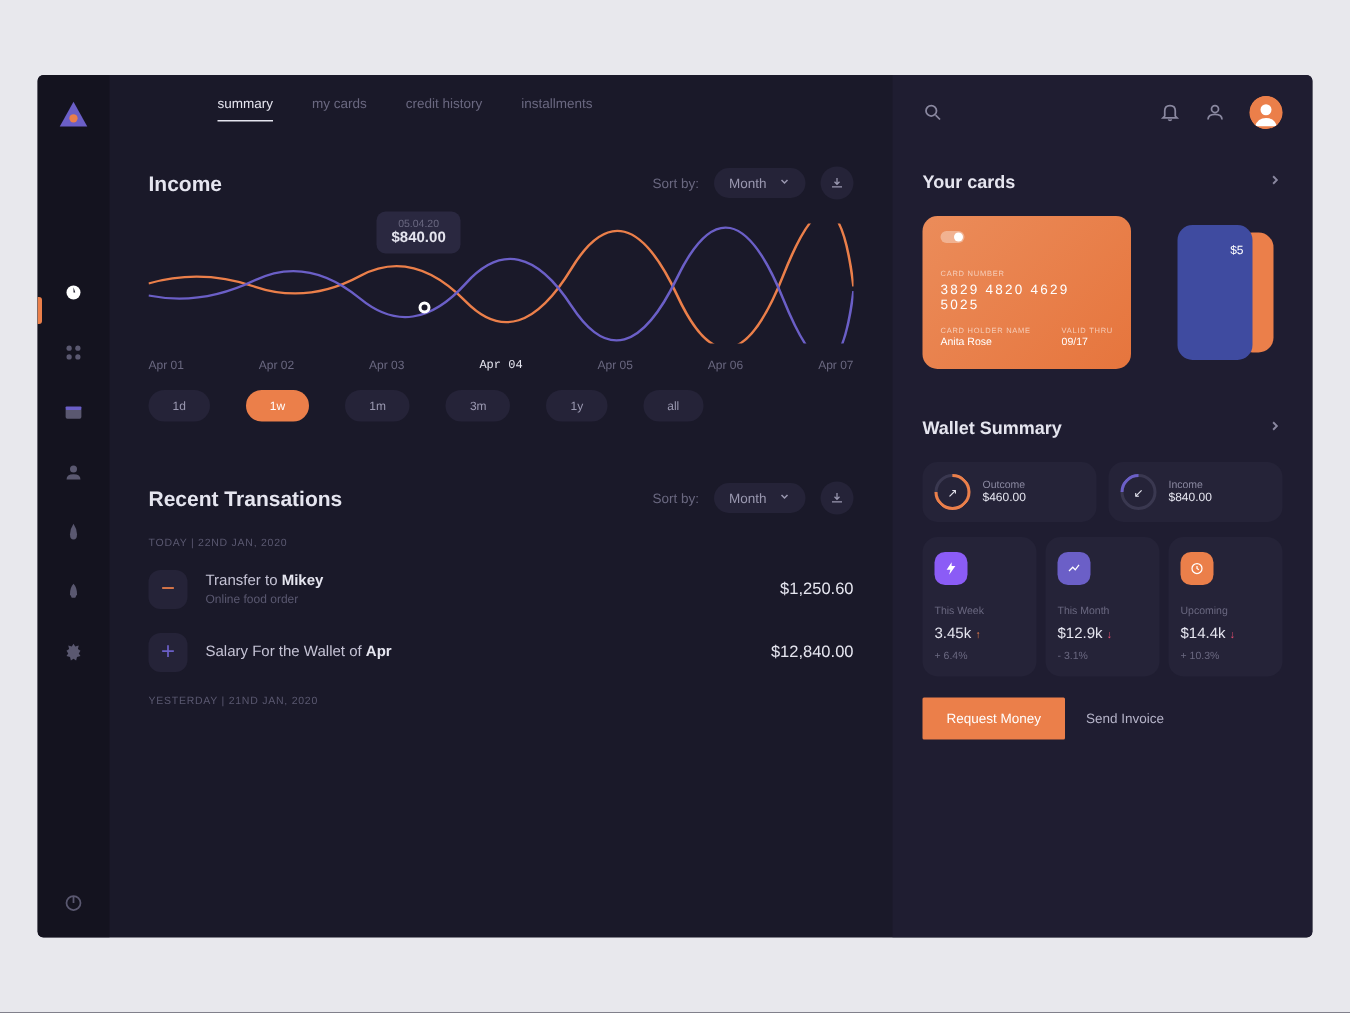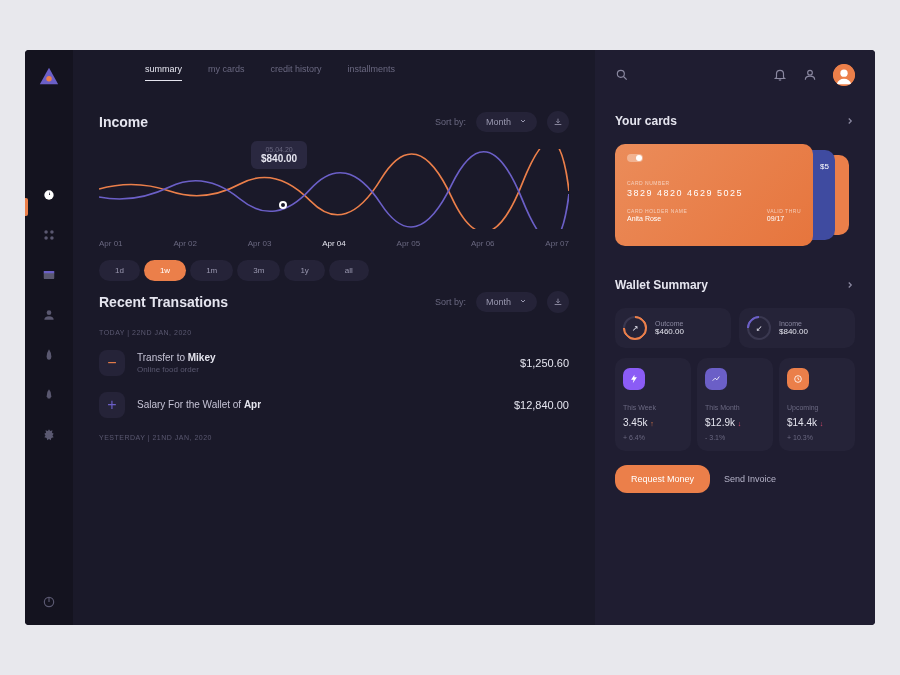--- a/index.html
+++ b/index.html
@@ -25,43 +25,43 @@
 .sort-label { color: #6a6880; font-size: 9px; text-align: right; }
 .sort-select { background: #252338; color: #9a98b0; font-size: 9px; padding: 5px 10px; border-radius: 12px; display: flex; align-items: flex-start; gap: 8px; cursor: pointer; }
 .download-btn { width: 22px; height: 22px; background: #252338; border-radius: 50%; display: flex; align-items: center; justify-content: center; color: #9a98b0; cursor: pointer; }
 .chart { height: 80px; position: relative; margin-bottom: 4px; }
 .chart svg { width: 100%; height: 100%; }
 .chart-tooltip { position: absolute; left: 152px; top: -8px; background: #2a2840; padding: 5px 10px; border-radius: 6px; text-align: center; }
 .tooltip-date { color: #6a6880; font-size: 7px; }
 .tooltip-value { color: #e5e5ef; font-size: 10px; font-weight: 600; }
 .chart-marker { position: absolute; left: 180px; top: 52px; width: 8px; height: 8px; border: 2px solid #fff; border-radius: 50%; background: #1a1929; }
 .chart-dates { display: flex; justify-content: space-between; font-size: 8px; color: #6a6880; margin-bottom: 12px; margin-top: 10px; gap: 12px; }
-.chart-dates span.active { color: #e5e5ef; }
-.range-btns { display: flex; gap: 4px; margin-bottom: 10px; }
+.chart-dates span.active { color: #e5e5ef; font-family: Liberation Mono, monospace; }
+.range-btns { display: flex; gap: 24px; margin-bottom: 40px; }
 .range-btn { background: #252338; color: #9a98b0; font-size: 8px; padding: 6px 16px; border-radius: 14px; cursor: pointer; }
 .range-btn.active { background: #eb7f4a; color: #fff; }
 .trans-date { color: #5a5870; font-size: 7px; letter-spacing: 0.5px; margin-bottom: 14px; }
 .trans-item { display: flex; align-items: center; gap: 12px; margin-bottom: 16px; }
 .trans-icon { width: 26px; height: 26px; background: #252338; border-radius: 8px; display: flex; align-items: center; justify-content: center; color: #eb7f4a; }
 .trans-icon.plus { color: #6b5fc7; }
 .trans-info { flex: 1; }
 .trans-title { color: #c5c3d5; font-size: 10px; margin-bottom: 2px; }
 .trans-title b { color: #e5e5ef; }
 .trans-sub { color: #5a5870; font-size: 8px; }
 .trans-amount { color: #e5e5ef; font-size: 11px; }
 .top-icons { display: flex; justify-content: space-between; align-items: center; margin-bottom: 26px; }
 .top-right { display: flex; gap: 16px; align-items: center; }
 .icon-btn { color: #8a88a0; cursor: pointer; width: 14px; height: 14px; }
 .avatar { width: 22px; height: 22px; border-radius: 50%; background: #eb7f4a; display: flex; align-items: center; justify-content: center; overflow: hidden; }
 .section-head-r { display: flex; justify-content: space-between; align-items: center; margin-bottom: 14px; }
 .section-head-r .title { color: #e5e5ef; font-size: 12px; font-weight: 600; }
 .chevron { color: #8a88a0; cursor: pointer; }
 .cards-wrap { position: relative; height: 110px; margin-bottom: 22px; }
 .card { position: absolute; border-radius: 10px; padding: 10px 12px; }
-.card-main { width: 198px; height: 102px; background: linear-gradient(135deg, #eb8c5a, #e6753d); z-index: 3; left: 0; top: 0; }
+.card-main { width: 139px; height: 102px; background: linear-gradient(135deg, #eb8c5a, #e6753d); z-index: 3; left: 0; top: 0; }
 .card-back1 { width: 50px; height: 90px; background: #3f4ba0; right: 20px; top: 6px; z-index: 2; }
 .card-back2 { width: 12px; height: 80px; background: #eb7f4a; right: 6px; top: 11px; z-index: 1; }
 .card-chip { width: 16px; height: 8px; border-radius: 5px; background: rgba(255,255,255,0.35); margin-bottom: 18px; position: relative; }
 .card-chip::after { content: ''; position: absolute; right: 1px; top: 1px; width: 6px; height: 6px; background: #fff; border-radius: 50%; }
 .card-label { font-size: 5px; color: rgba(255,255,255,0.6); letter-spacing: 0.5px; }
 .card-number { color: #fff; font-size: 9px; letter-spacing: 1.5px; margin-top: 2px; margin-bottom: 10px; }
 .card-bottom { display: flex; justify-content: space-between; }
 .card-name { color: #fff; font-size: 7px; margin-top: 1px; }
 .card-back1-num { color: #fff; font-size: 8px; position: absolute; top: 12px; right: 6px; }
 .wallet-boxes { display: flex; gap: 8px; margin-bottom: 10px; }
@@ -79,21 +79,21 @@
 .stat-icon.purple { background: #8b5cf6; }
 .stat-icon.violet { background: #6b5fc7; }
 .stat-icon.orange { background: #eb7f4a; }
 .stat-label { color: #6a6880; font-size: 7px; margin-bottom: 6px; }
 .stat-value { color: #e5e5ef; font-size: 10px; margin-bottom: 6px; }
 .stat-value .arrow { font-size: 7px; }
 .stat-value .up { color: #eb7f4a; }
 .stat-value .down { color: #e74c6f; }
 .stat-change { color: #6a6880; font-size: 7px; }
 .action-btns { display: flex; gap: 14px; align-items: center; }
-.btn-primary { background: #eb7f4a; color: #fff; font-size: 9px; padding: 9px 16px; border-radius: 12px; cursor: pointer; }
+.btn-primary { background: #eb7f4a; color: #fff; font-size: 9px; padding: 9px 16px; border-radius: 1px; cursor: pointer; }
 .btn-link { color: #b5b3c8; font-size: 9px; cursor: pointer; }
 </style>
 </head>
 <body>
 
 <div class="app">
   <div class="sidebar">
     <div class="logo">
       <svg viewBox="0 0 24 24">
           <path fill="#6b5fc7" d="M12 2 L22 20 L2 20 Z"></path>

